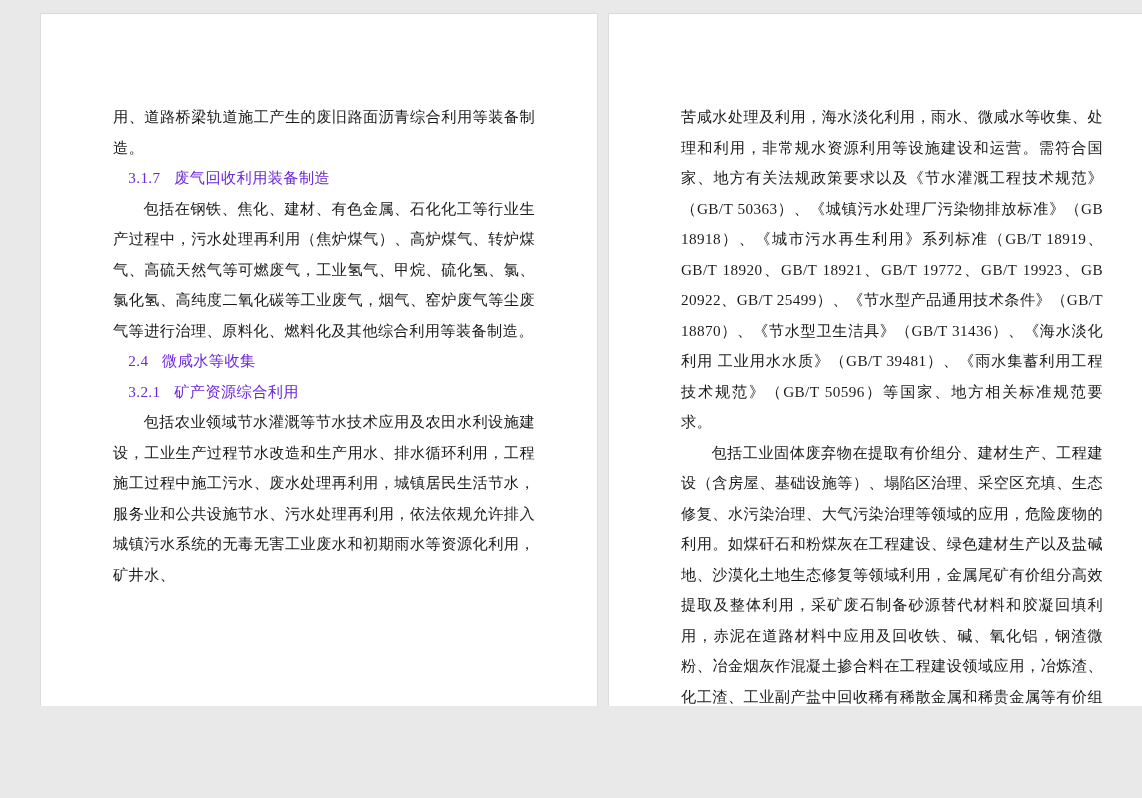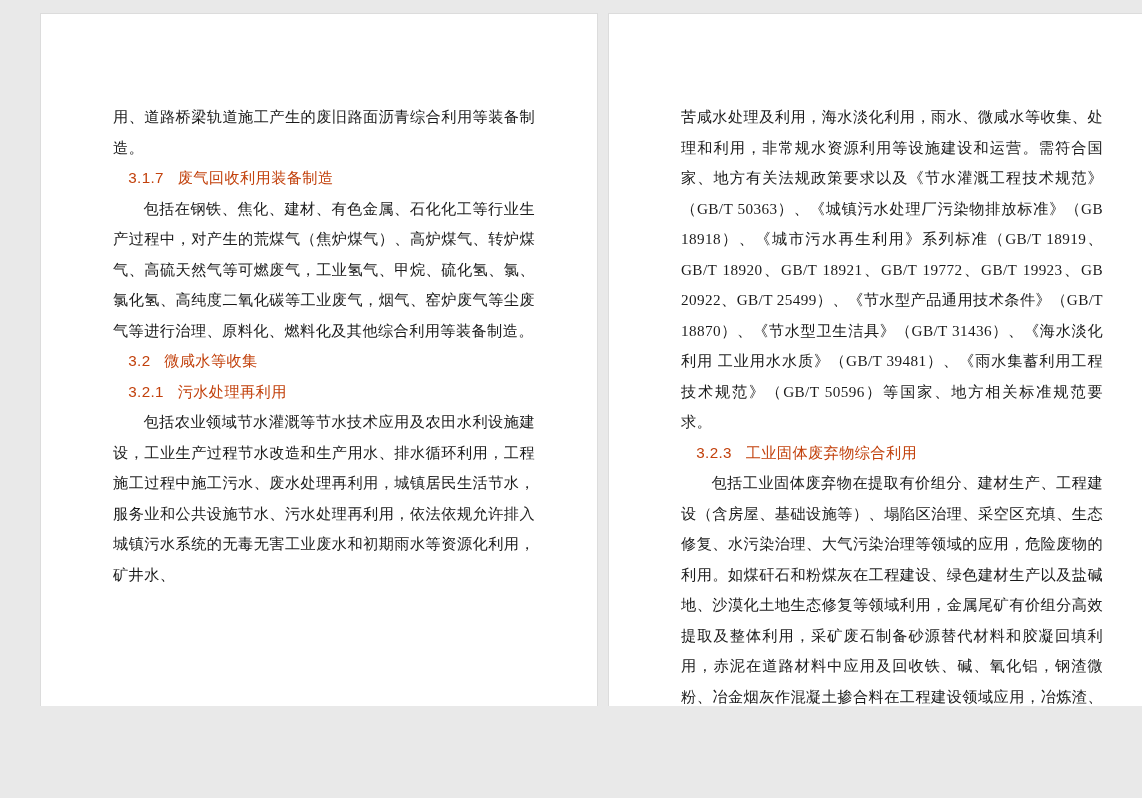--- a/index.html
+++ b/index.html
@@ -46,57 +46,54 @@
     margin: 0;
     letter-spacing: 0.4px;
     font-family: "Liberation Serif", "DejaVu Serif", serif;
   }
   .indent {
     text-indent: 2em;
   }
   .heading {
     font-size: 15.2px;
     line-height: 30.5px;
-    color: #c2410c;
+    color: #6d28d9;
     margin: 0;
     letter-spacing: 0.4px;
     text-indent: 1em;
-    font-family: Liberation Sans, sans-serif;
+    font-family: Liberation Serif, serif;
   }
   .heading .num {
     margin-right: 0.9em;
   }
 </style>
 </head>
 <body>
 
 <div class="viewport">
 
   <div class="page">
     <div class="page-body">
       <p class="para">用、道路桥梁轨道施工产生的废旧路面沥青综合利用等装备制造。</p>
       <p class="heading">
         <span class="num">3.1.7</span><span>废气回收利用装备制造</span>
       </p>
-      <p class="para indent">包括在钢铁、焦化、建材、有色金属、石化化工等行业生产过程中，对产生的荒煤气（焦炉煤气）、高炉煤气、转炉煤气、高硫天然气等可燃废气，工业氢气、甲烷、硫化氢、氯、氯化氢、高纯度二氧化碳等工业废气，烟气、窑炉废气等尘废气等进行治理、原料化、燃料化及其他综合利用等装备制造。</p>
+      <p class="para indent">包括在钢铁、焦化、建材、有色金属、石化化工等行业生产过程中，污水处理再利用（焦炉煤气）、高炉煤气、转炉煤气、高硫天然气等可燃废气，工业氢气、甲烷、硫化氢、氯、氯化氢、高纯度二氧化碳等工业废气，烟气、窑炉废气等尘废气等进行治理、原料化、燃料化及其他综合利用等装备制造。</p>
       <p class="heading">
-        <span class="num">3.2</span><span>微咸水等收集</span>
+        <span class="num">2.4</span><span>微咸水等收集</span>
       </p>
       <p class="heading">
-        <span class="num">3.2.1</span><span>污水处理再利用</span>
+        <span class="num">3.2.1</span><span>矿产资源综合利用</span>
       </p>
       <p class="para indent">包括农业领域节水灌溉等节水技术应用及农田水利设施建设，工业生产过程节水改造和生产用水、排水循环利用，工程施工过程中施工污水、废水处理再利用，城镇居民生活节水，服务业和公共设施节水、污水处理再利用，依法依规允许排入城镇污水系统的无毒无害工业废水和初期雨水等资源化利用，矿井水、</p>
     </div>
 
   </div>
 
   <div class="page">
     <div class="page-body">
       <p class="para">苦咸水处理及利用，海水淡化利用，雨水、微咸水等收集、处理和利用，非常规水资源利用等设施建设和运营。需符合国家、地方有关法规政策要求以及《节水灌溉工程技术规范》（GB/T 50363）、《城镇污水处理厂污染物排放标准》（GB 18918）、《城市污水再生利用》系列标准（GB/T 18919、GB/T 18920、GB/T 18921、GB/T 19772、GB/T 19923、GB 20922、GB/T 25499）、《节水型产品通用技术条件》（GB/T 18870）、《节水型卫生洁具》（GB/T 31436）、《海水淡化利用 工业用水水质》（GB/T 39481）、《雨水集蓄利用工程技术规范》（GB/T 50596）等国家、地方相关标准规范要求。</p>
-      <p class="heading">
-        <span class="num">3.2.3</span><span>工业固体废弃物综合利用</span>
-      </p>
       <p class="para indent">包括工业固体废弃物在提取有价组分、建材生产、工程建设（含房屋、基础设施等）、塌陷区治理、采空区充填、生态修复、水污染治理、大气污染治理等领域的应用，危险废物的利用。如煤矸石和粉煤灰在工程建设、绿色建材生产以及盐碱地、沙漠化土地生态修复等领域利用，金属尾矿有价组分高效提取及整体利用，采矿废石制备砂源替代材料和胶凝回填利用，赤泥在道路材料中应用及回收铁、碱、氧化铝，钢渣微粉、冶金烟灰作混凝土掺合料在工程建设领域应用，冶炼渣、化工渣、工业副产盐中回收稀有稀散金属和稀贵金属等有价组分，废旧滤袋熔化拉丝制纤维的循环利用，电石渣制备水泥、新型建材，磷石膏在水泥、土壤调理剂、硫酸、新型建筑材料生产中的利用，脱硫石</p>
     </div>
 
   </div>
 
 </div>
 
 </body></html>

